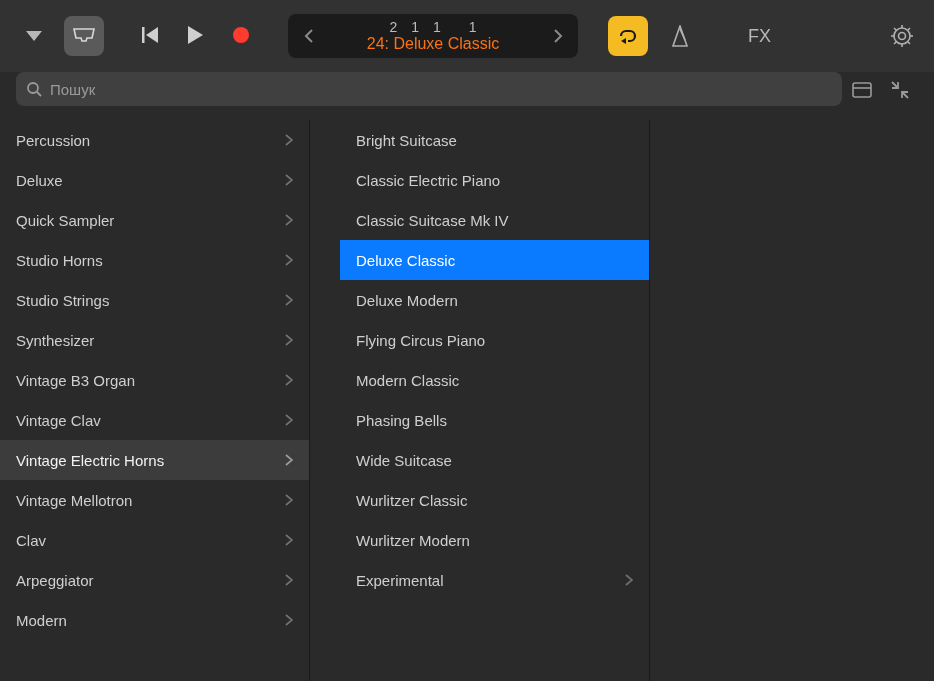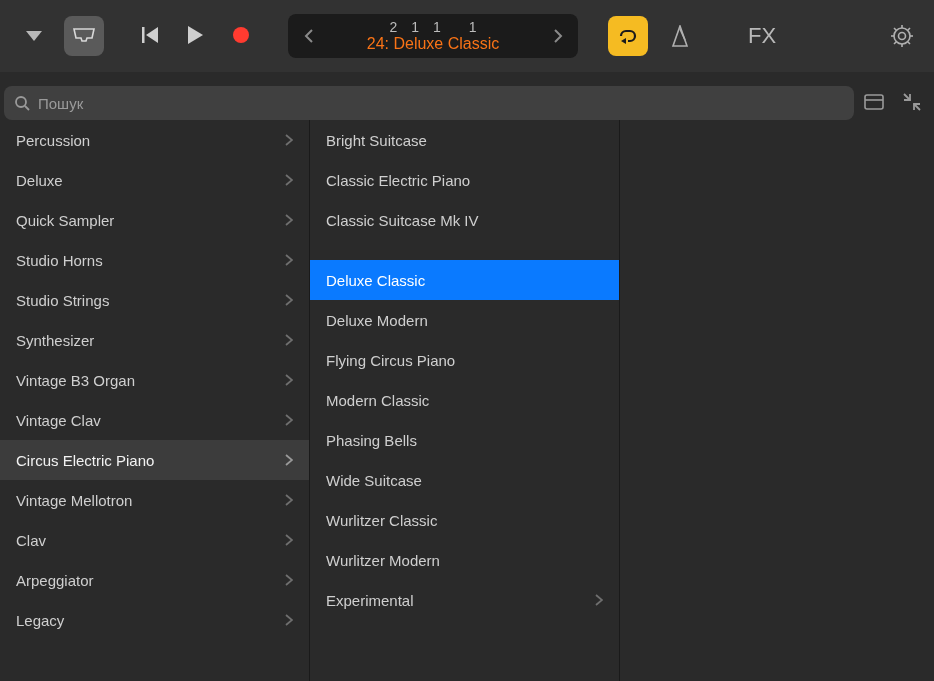--- a/index.html
+++ b/index.html
@@ -52,29 +52,29 @@
   .preset-name  { font-size:16px; color:#f97316; }
 
   .right-tools { display:flex; align-items:center; gap:14px; margin-left:20px; }
   .loop-btn {
     width:40px; height:40px; border-radius:8px;
     background:#f5bb22;
     display:flex; align-items:center; justify-content:center;
     cursor:pointer;
   }
   .icon-btn { width:36px; height:36px; display:flex; align-items:center; justify-content:center; cursor:pointer; }
-  .fx { color:#b8b8b8; font-size:22px; margin:2px 36px; cursor:pointer; }
+  .fx { color:#b8b8b8; font-size:18px; margin:2px 36px; cursor:pointer; }
   .spacer { flex:1; }
 
   
   .searchrow {
     height: 48px;
     background:#2a2a2a;
-    display:flex; align-items:flex-end;
-    padding: 0 4px;
+    display:flex; align-items:flex-start;
+    padding: 0 16px;
     gap:2px;
   }
   .search {
     flex:1;
     height:34px;
     background:#404040;
     border-radius:8px;
     display:flex; align-items:center;
     padding:0 10px;
     gap:8px;
@@ -83,38 +83,39 @@
     flex:1; background:transparent; border:none; outline:none;
     color:#d0d0d0; font-size:15px;
   }
   .search input::placeholder { color:#9a9a9a; }
 
   
   .browser {
     display:flex;
     height: calc(681px - 72px - 48px);
     background:#2a2a2a;
+    gap:30px;
   }
   .col {
     width:310px;
     border-right:1px solid #1a1a1a;
     overflow:hidden;
   }
   .col3 { flex:1; border-right:none; background:#2a2a2a; }
 
   .row {
     height:40px;
     display:flex; align-items:center;
     padding:0 16px;
     justify-content:space-between;
     cursor:pointer;
     color:#cfcfcf;
   }
   .row.sel1 { background:#3c3c3c; color:#f2f2f2; }
-  .row.sel2 { background:#0a7aff; color:#ffffff;margin-top:20px; }
+  .row.sel2 { background:#0a7aff; color:#ffffff; }
   .row .chev { color:#6f6f6f; }
   .row.sel1 .chev { color:#9a9a9a; }
 </style>
 </head>
 <body>
 
 <div class="topbar">
   <div class="btn">
     <svg width="16" height="10">
         <polygon points="0,0 16,0 8,10" fill="#b8b8b8"></polygon>
@@ -272,21 +273,21 @@
             <polyline points="1,1 7,6 1,11" fill="none" stroke="currentColor" stroke-width="1.8"></polyline>
           </svg></span>
       </div>
       <div class="row">
         <span>Vintage Clav</span>
         <span class="chev"><svg width="8" height="12">
             <polyline points="1,1 7,6 1,11" fill="none" stroke="currentColor" stroke-width="1.8"></polyline>
           </svg></span>
       </div>
       <div class="row sel1">
-        <span>Circus Electric Piano</span>
+        <span>Vintage Electric Horns</span>
         <span class="chev"><svg width="8" height="12">
             <polyline points="1,1 7,6 1,11" fill="none" stroke="currentColor" stroke-width="1.8"></polyline>
           </svg></span>
       </div>
       <div class="row">
         <span>Vintage Mellotron</span>
         <span class="chev"><svg width="8" height="12">
             <polyline points="1,1 7,6 1,11" fill="none" stroke="currentColor" stroke-width="1.8"></polyline>
           </svg></span>
       </div>
@@ -296,21 +297,21 @@
             <polyline points="1,1 7,6 1,11" fill="none" stroke="currentColor" stroke-width="1.8"></polyline>
           </svg></span>
       </div>
       <div class="row">
         <span>Arpeggiator</span>
         <span class="chev"><svg width="8" height="12">
             <polyline points="1,1 7,6 1,11" fill="none" stroke="currentColor" stroke-width="1.8"></polyline>
           </svg></span>
       </div>
       <div class="row">
-        <span>Legacy</span>
+        <span>Modern</span>
         <span class="chev"><svg width="8" height="12">
             <polyline points="1,1 7,6 1,11" fill="none" stroke="currentColor" stroke-width="1.8"></polyline>
           </svg></span>
       </div>
     </div>
   <div class="col" id="col2">
       <div class="row">
         <span>Bright Suitcase</span>
       </div>
       <div class="row">

